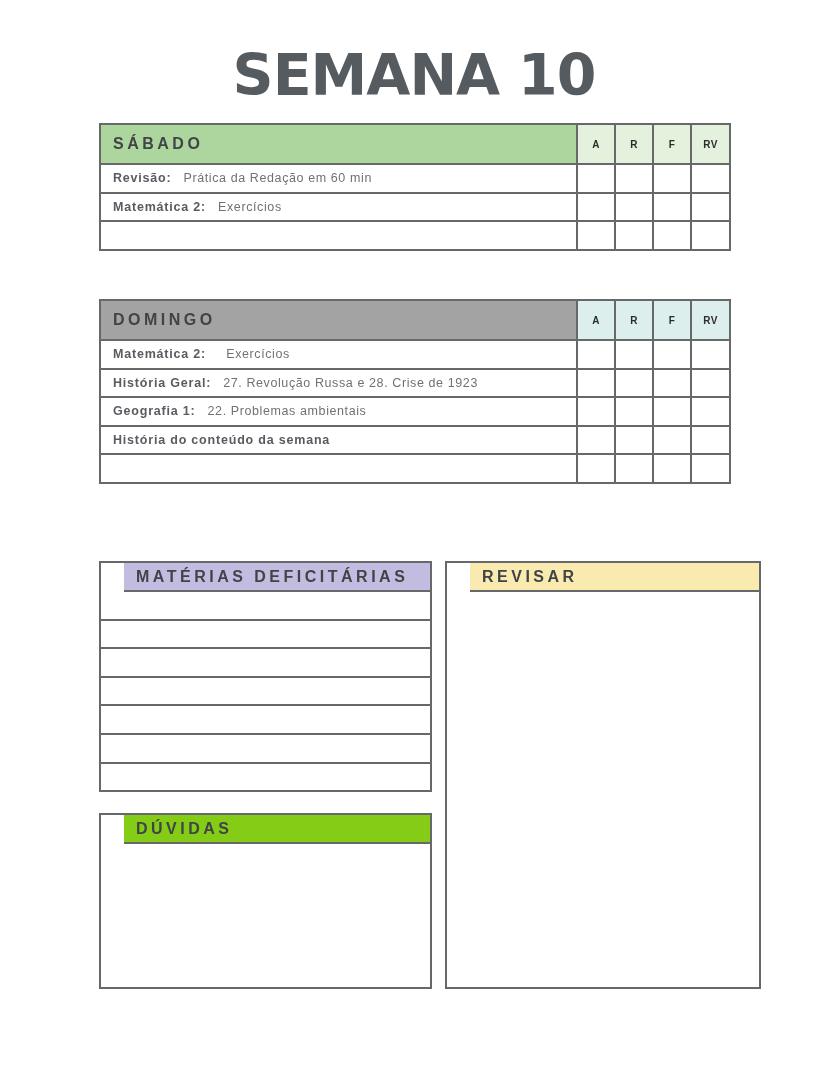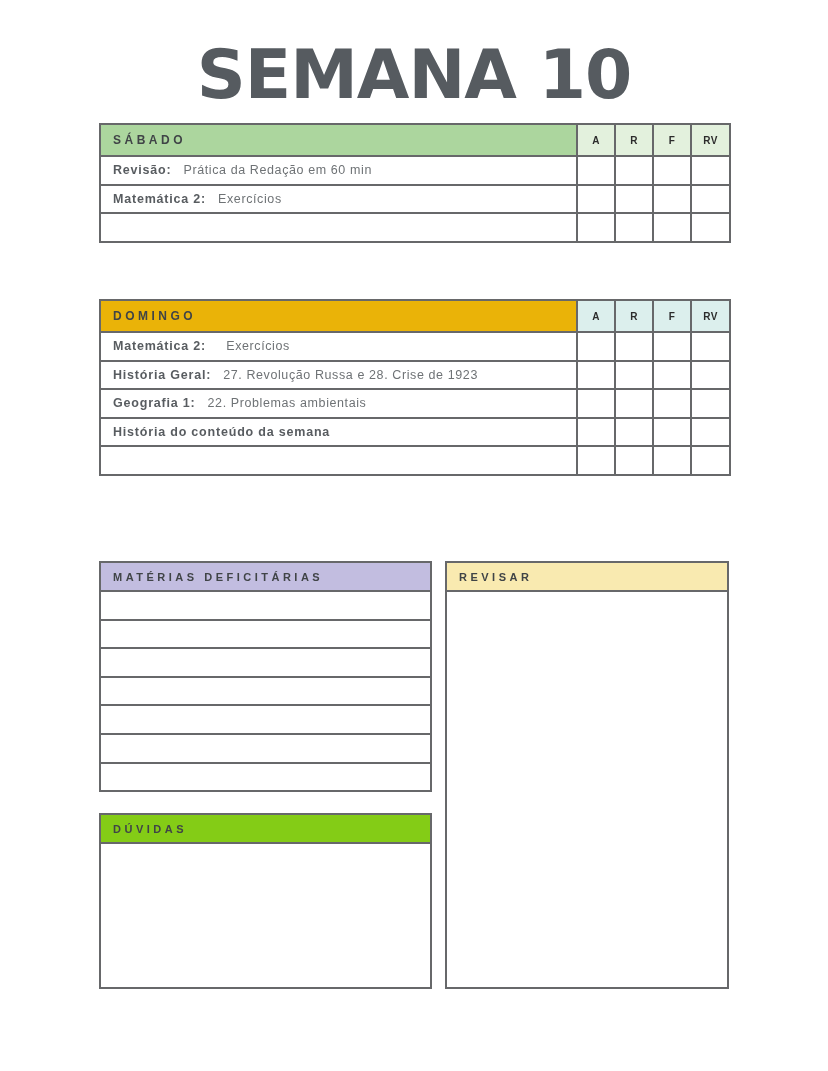--- a/index.html
+++ b/index.html
@@ -1,47 +1,47 @@
 <!DOCTYPE html>
 <html><head>
 <meta charset="utf-8">
 <style>
   * { box-sizing: border-box; margin: 0; padding: 0; }
   html, body { width: 828px; height: 1071px; background: #ffffff; }
   body { position: relative; font-family: "Liberation Sans", "DejaVu Sans", sans-serif; color: #5b5f62; overflow: hidden; }
 
   .title {
     position: absolute; left: 0; top: 40px; width: 828px; text-align: center;
-    font-family: "DejaVu Sans", sans-serif; font-weight: bold; font-size: 68px;
+    font-family: "DejaVu Sans", sans-serif; font-weight: bold; font-size: 57px;
     letter-spacing: -1px; color: #565b60; line-height: 70px;
     transform: scaleY(1.0);
   }
 
   .grid-table {
     position: absolute; border-collapse: collapse; table-layout: fixed;
   }
   .grid-table td {
     border: 2px solid #67686a; height: 28.5px; padding: 0 0 0 12px;
     font-size: 12.5px; letter-spacing: 0.6px; color: #6e7275; white-space: nowrap; overflow: hidden;
   }
   .grid-table td.chk { padding: 0; }
   .grid-table td.hdr-cell {
     text-align: center; padding: 0; font-weight: bold; font-size: 10px; color: #2c2c2c; letter-spacing: 0.5px;
   }
   .grid-table td.day-hdr {
-    font-weight: bold; letter-spacing: 3.5px; font-size: 12px; color: #404447; height: 32px;
+    font-weight: bold; letter-spacing: 3.5px; font-size: 16px; color: #404447; height: 40px;
   }
   .subj { font-weight: bold; color: #585c60; letter-spacing: 0.8px; }
   .topic { margin-left: 12px; }
 
   .box { position: absolute; border: 2px solid #67686a; background: #fff; }
   .box-hdr {
     height: 29px; border-bottom: 2px solid #67686a; padding-left: 12px;
     display: flex; align-items: center;
-    font-weight: bold; font-size: 11px; letter-spacing: 3.5px; color: #404447;
+    font-weight: bold; font-size: 16px; letter-spacing: 3.5px; color: #404447; margin-left: 23px;
   }
   .line-row { height: 28.6px; border-bottom: 2px solid #67686a; }
   .line-row:last-child { border-bottom: none; }
 </style>
 </head>
 <body>
 
 <div class="title">SEMANA 10</div>
 
 <table class="grid-table" style="left:99px; top:123px; width:630px;">
@@ -87,21 +87,21 @@
 <table class="grid-table" style="left:99px; top:299px; width:630px;">
   <colgroup>
       <col style="width:477px">
       <col style="width:38px">
       <col style="width:38px">
       <col style="width:38px">
       <col style="width:39px">
     </colgroup>
   <tbody>
       <tr>
-    <td class="day-hdr" style="background:#eab308">DOMINGO</td>
+    <td class="day-hdr" style="background:#a3a3a3">DOMINGO</td>
     <td class="hdr-cell" style="background:#dcefed">A</td>
     <td class="hdr-cell" style="background:#dcefed">R</td>
     <td class="hdr-cell" style="background:#dcefed">F</td>
     <td class="hdr-cell" style="background:#dcefed">RV</td>
   </tr>
   <tr>
     <td><span class="subj">Matemática 2:</span><span class="topic" style="white-space:pre">  Exercícios</span></td>
     <td class="chk"></td>
         <td class="chk"></td>
         <td class="chk"></td>
@@ -142,21 +142,21 @@
   <div class="box-hdr" style="background:#c2bde0">MATÉRIAS DEFICITÁRIAS</div>
   <div class="line-row"></div>
   <div class="line-row"></div>
   <div class="line-row"></div>
   <div class="line-row"></div>
   <div class="line-row"></div>
   <div class="line-row"></div>
   <div class="line-row"></div>
 </div>
 
-<div class="box" style="left:445px; top:561px; width:284px; height:428px;">
+<div class="box" style="left:445px; top:561px; width:316px; height:428px;">
   <div class="box-hdr" style="background:#f9eab0">REVISAR</div>
   <div style="height:395px;"></div>
 </div>
 
 <div class="box" style="left:99px; top:813px; width:333px; height:176px;">
   <div class="box-hdr" style="background:#84cc16">DÚVIDAS</div>
   <div style="height:143px;"></div>
 </div>
 
 </body></html>

